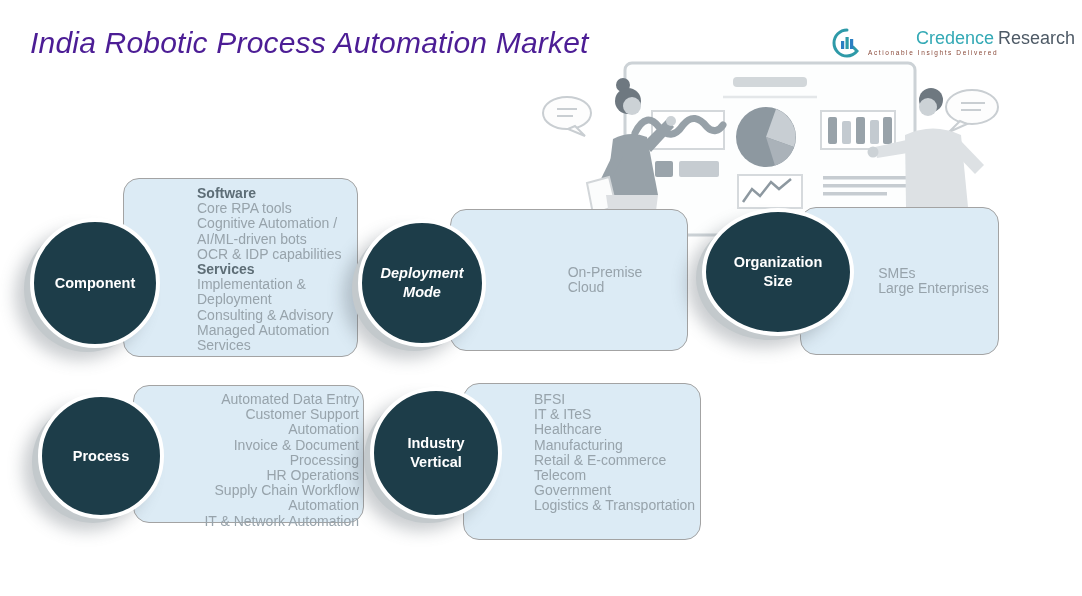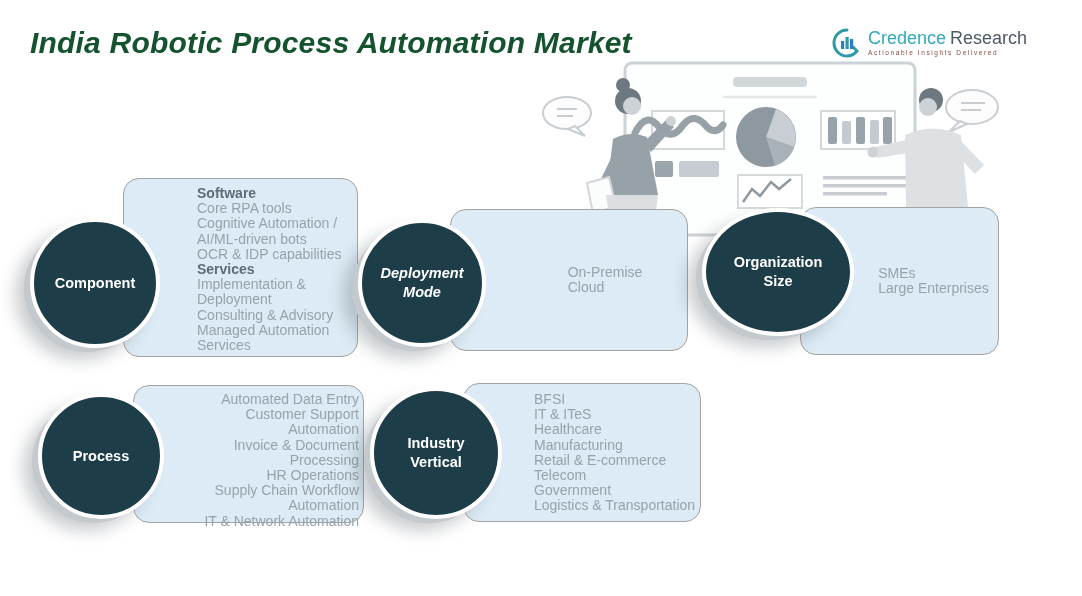--- a/index.html
+++ b/index.html
@@ -3,27 +3,27 @@
 <meta charset="utf-8">
 <style>
   * { margin:0; padding:0; box-sizing:border-box; }
   html,body { width:1082px; height:596px; overflow:hidden; background:#ffffff;
     font-family:"Liberation Sans", sans-serif; }
   #stage { position:relative; width:1082px; height:596px; background:#fff; }
 
   
   .page-title {
     position:absolute; left:30px; top:26px; z-index:4;
-    font-size:30px; font-weight:700; font-style:italic;
-    color:#14532d; letter-spacing:.2px; white-space:nowrap;
+    font-size:30px; font-weight:400; font-style:italic;
+    color:#4c1d95; letter-spacing:.2px; white-space:nowrap;
   }
   .logo { position:absolute; left:832px; top:28px; z-index:4; display:flex; align-items:flex-start; gap:6px; }
   .logo-mark { width:30px; height:30px; flex:0 0 auto; }
   .logo-text-wrap { display:flex; flex-direction:column; }
-  .logo-brand { font-size:18px; line-height:20px; white-space:nowrap; }
+  .logo-brand { font-size:18px; line-height:20px; white-space:nowrap;margin-left:48px; }
   .logo-brand .b1 { color:#33a9b5; }
   .logo-brand .b2 { color:#4e5a66; margin-left:4px; }
   .logo-tagline { font-size:6.5px; letter-spacing:1.6px; color:#8a4a3a; margin-top:1px; white-space:nowrap; }
 
   
   .illustration { position:absolute; left:535px; top:55px; width:475px; height:185px; z-index:1; }
 
   
   .seg-box {
     position:absolute; z-index:2;
@@ -48,21 +48,21 @@
 
   .box-2 { left:450px; top:209px; width:238px; height:142px; padding-left:72px; }
   .circle-2 { left:358px; top:219px; width:128px; height:128px;font-style:italic; }
 
   .box-3 { left:800px; top:207px; width:199px; height:148px; padding-left:68px; }
   .circle-3 { left:702px; top:208px; width:152px; height:128px; }
 
   .box-4 { left:133px; top:385px; width:231px; height:138px; padding:6px 4px 0 67px;text-align:right; }
   .circle-4 { left:38px;  top:393px; width:126px; height:126px; }
 
-  .box-5 { left:463px; top:383px; width:238px; height:139px; padding:8px 4px 0 70px; }
+  .box-5 { left:463px; top:383px; width:238px; height:157px; padding:8px 4px 0 70px; }
   .circle-5 { left:370px; top:387px; width:132px; height:132px; }
 </style>
 </head>
 <body>
 
 <div id="stage">
 
   <div class="page-title">India Robotic Process Automation Market</div>
 
   <div class="logo">

